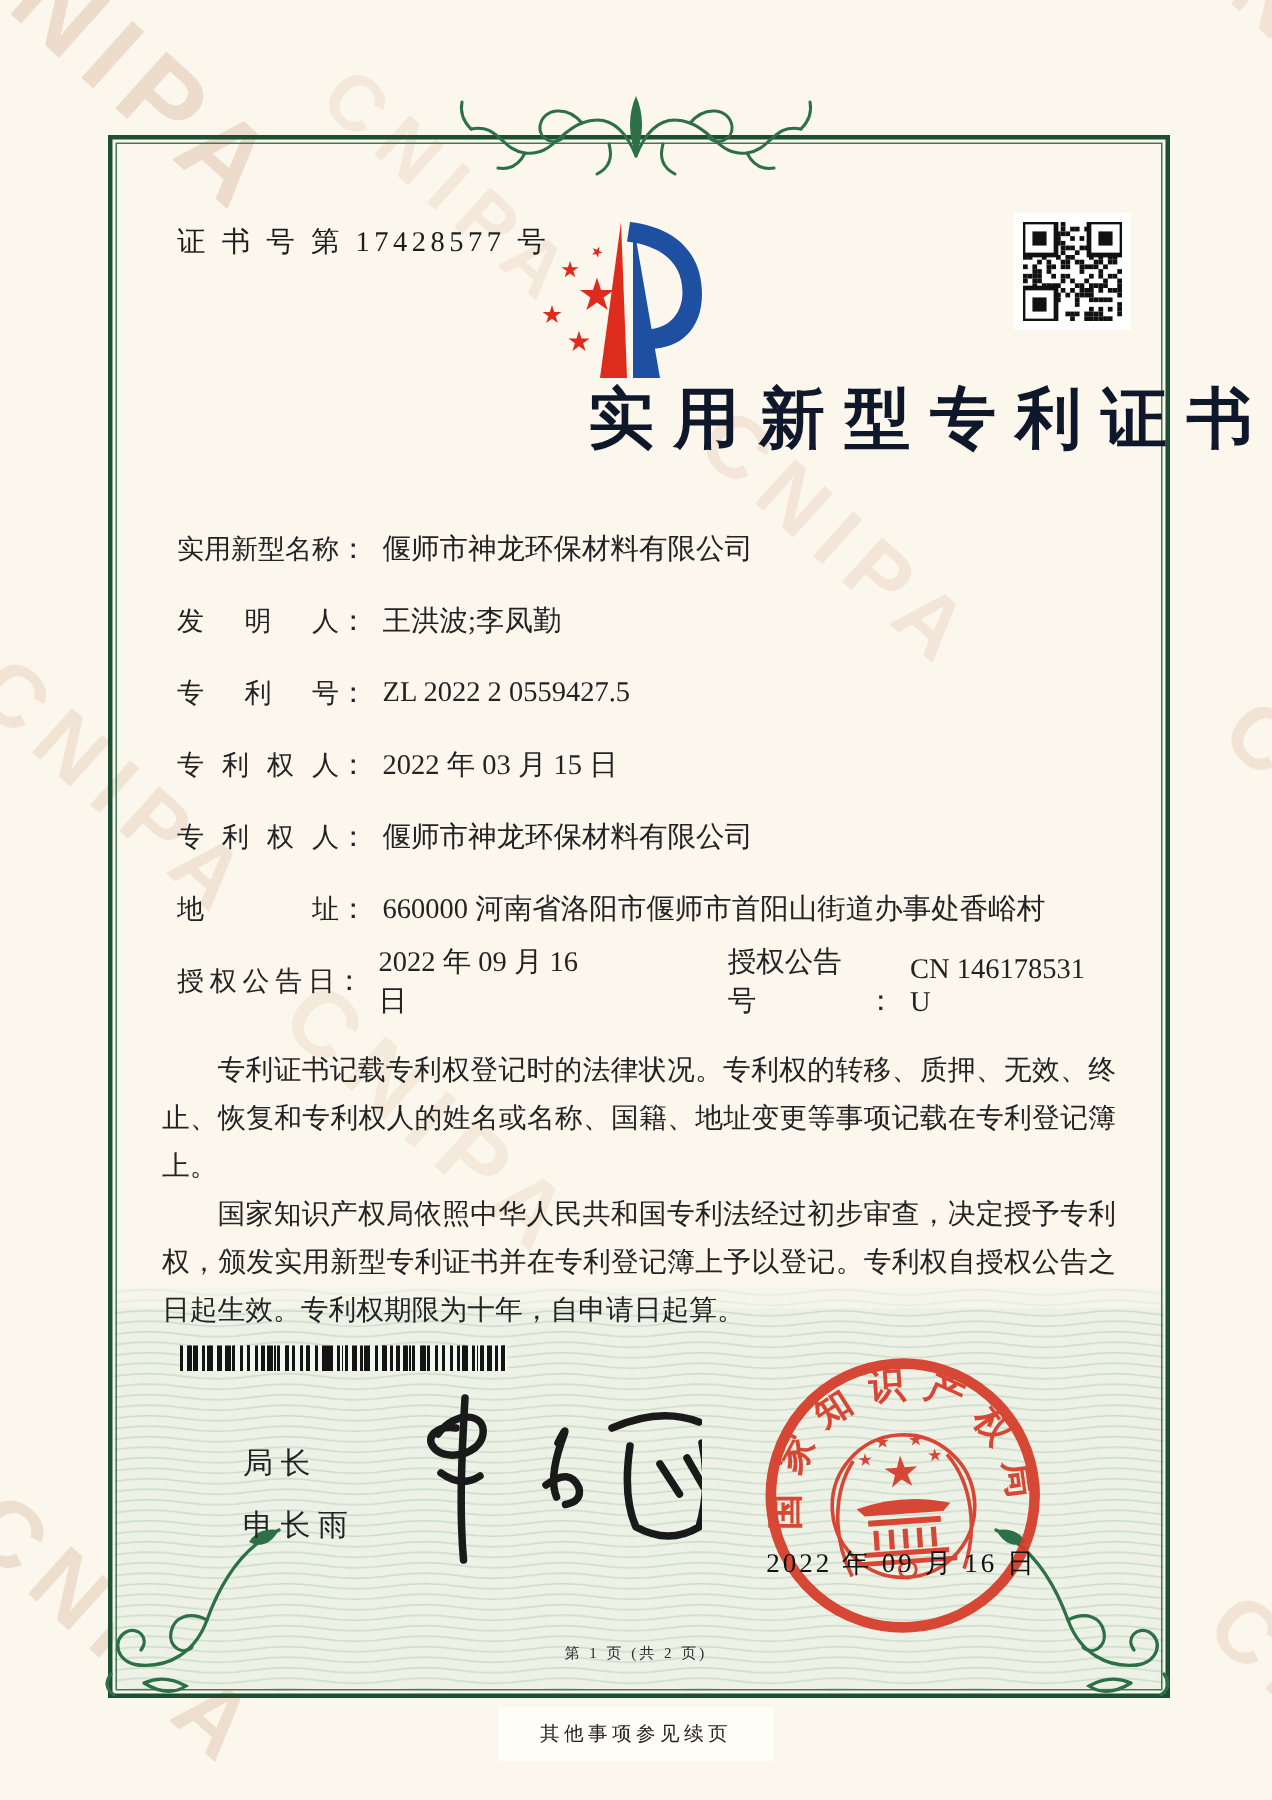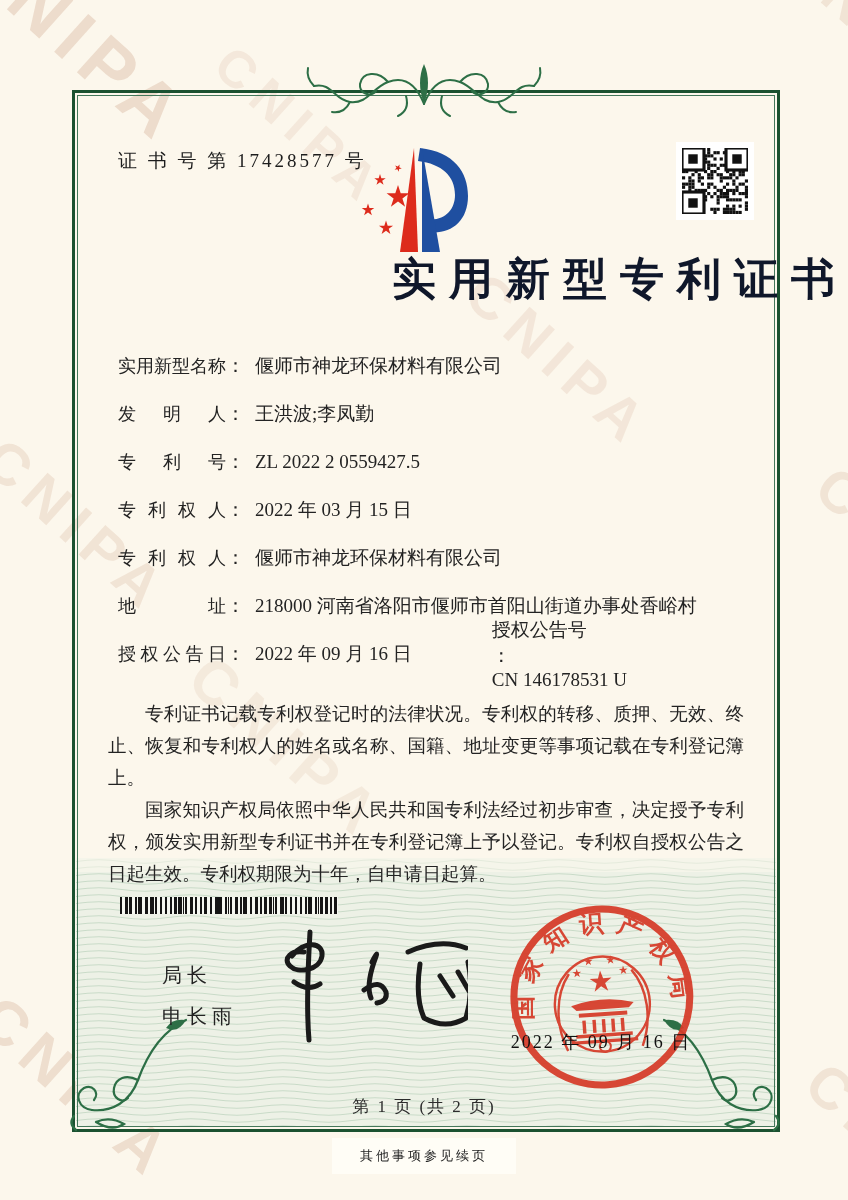--- a/index.html
+++ b/index.html
@@ -43,21 +43,21 @@
     position:absolute; left:0; right:0; top:250px; text-align:right;
     font-size:44px; font-weight:bold; letter-spacing:13px; color:#0f172a;
   }
   .fields{position:absolute; left:118px; top:342px; width:620px;}
   .field-row{height:48px; display:flex; align-items:center; font-size:19px;}
   .f-label{
     display:inline-block; width:108px; text-align:justify; text-align-last:justify;
     font-size:18px;
   }
   .f-colon{margin-right:10px;}
-  .f-pair2{margin-left:80px; display:flex; align-items:flex-start;flex-direction:column;}
+  .f-pair2{margin-left:80px; display:flex; align-items:flex-end;}
   .paras{
     position:absolute; left:108px; top:698px; width:636px;
     font-size:18.5px; line-height:32px; text-align:justify;
   }
   .paras p{margin:0; text-indent:2em;}
   .barcode{
     position:absolute; left:120px; top:897px; width:218px; height:17px;
     background:
       repeating-linear-gradient(90deg,#141414 0 2px,rgba(0,0,0,0) 2px 5px),
       repeating-linear-gradient(90deg,#141414 0 1px,rgba(0,0,0,0) 1px 9px),
@@ -67,21 +67,21 @@
   .signer{position:absolute; left:118px; top:962px; font-size:20px; letter-spacing:5px;margin-left:44px;}
   .signer div{margin-bottom:14px;}
   .signature{position:absolute; left:248px; top:926px;}
   .seal{position:absolute; left:506px; top:901px; transform:rotate(-4deg);}
   .seal-date{
     position:absolute; left:505px; top:1030px; width:192px; text-align:center;
     font-size:18px; letter-spacing:2px; color:#111; z-index:6;
   }
   .page-footer{
     position:absolute; left:0; right:0; top:1095px; text-align:center;
-    font-size:17px; letter-spacing:2px; color:#2c2c2c;
+    font-size:10px; letter-spacing:2px; color:#2c2c2c;
   }
   .note-box{
     position:absolute; left:50%; top:1138px; transform:translateX(-50%);
     background:#fffdf6; padding:9px 28px; font-size:13px; letter-spacing:3px;
     color:#222; z-index:6;
   }
 </style>
 </head>
 <body>
 
@@ -348,21 +348,21 @@
       </div>
         <div class="field-row">
         <span class="f-label">专利权人</span>
           <span class="f-colon">：</span>
         <span class="f-value">偃师市神龙环保材料有限公司</span>
 
       </div>
         <div class="field-row">
         <span class="f-label">地址</span>
           <span class="f-colon">：</span>
-        <span class="f-value">218000 河南省洛阳市偃师市首阳山街道办事处香峪村</span>
+        <span class="f-value">660000 河南省洛阳市偃师市首阳山街道办事处香峪村</span>
 
       </div>
         <div class="field-row">
         <span class="f-label">授权公告日</span>
           <span class="f-colon">：</span>
         <span class="f-value">2022 年 09 月 16 日</span>
         <span class="f-pair2" style="display: flex;">
           <span>授权公告号</span>
             <span class="f-colon">：</span>
           <span>CN 146178531 U</span>

